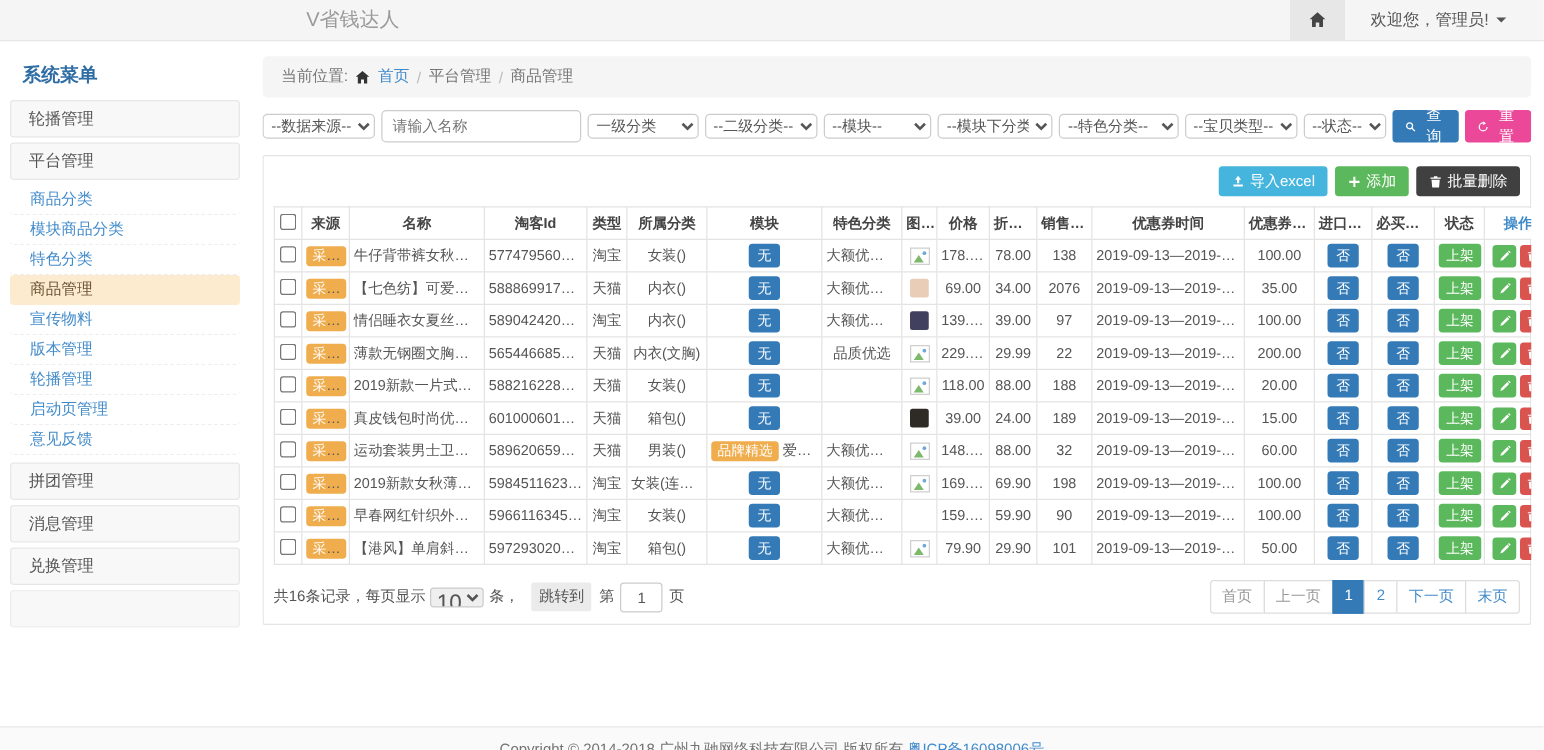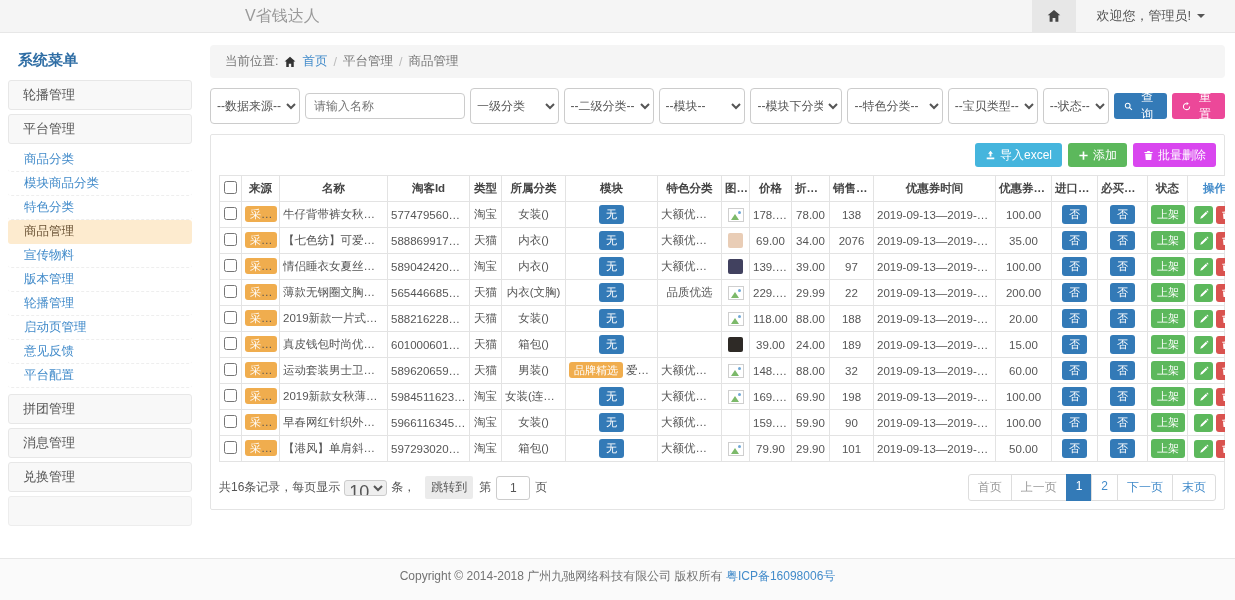--- a/index.html
+++ b/index.html
@@ -39,36 +39,36 @@
   
   .main { flex:1; padding-top:12px; overflow:hidden; }
 
   .breadcrumb { background:#f5f5f5; border-radius:4px; padding:8px 15px; font-size:12.5px;
     color:#777; display:flex; align-items:center; gap:6px; margin-bottom:10px; }
   .breadcrumb svg { width:12px; height:12px; fill:#333; }
   .crumb-link { color:#428bca; cursor:pointer; }
   .crumb-sep { color:#bbb; }
 
   .filters { display:flex; gap:5px; align-items:center; margin-bottom:10px; }
-  .filters select { height:36px; border:1px solid #ccc; border-radius:4px; background:#fff;
+  .filters select { height:20px; border:1px solid #ccc; border-radius:4px; background:#fff;
     font-size:12px; color:#555; padding:0 2px; font-family:inherit; }
   .filters input { height:26px; border:1px solid #ccc; border-radius:4px; font-size:12px;
     color:#555; padding:0 8px; font-family:inherit; }
   .btn { border:none; border-radius:3px; color:#fff; font-size:12px; display:inline-flex;
     align-items:center; gap:4px; padding:0 10px; height:26px; cursor:pointer;
     font-family:inherit; }
   .btn svg { width:11px; height:11px; fill:#fff; }
   .btn-query { background:#337ab7; }
   .btn-reset { background:#ec4899; }
 
   .panel { border:1px solid #e4e4e4; border-radius:2px; padding:8px; }
   .toolbar { display:flex; justify-content:flex-end; gap:6px; margin-bottom:8px; }
   .btn-import { background:#45b5dd; height:24px; }
   .btn-add { background:#5cb85c; height:24px; }
-  .btn-batchdel { background:#d946ef; height:24px; }
+  .btn-batchdel { background:#404040; height:24px; }
 
   
   table { width:100%; border-collapse:collapse; table-layout:fixed; font-size:11.5px; }
   th,td { border:1px solid #e3e3e3; text-align:center; padding:2px 3px; height:26px;
     white-space:nowrap; overflow:hidden; text-overflow:ellipsis; color:#555; }
   th { font-weight:bold; color:#444; background:#fff; }
   th.op-head { color:#428bca; }
   .badge-orange { background:#f0ad4e; color:#fff; border-radius:3px; padding:2px 5px; font-size:11px; }
   .badge-blue { background:#337ab7; color:#fff; border-radius:3px; padding:2px 7px; font-size:11px;
     display:inline-block; cursor:pointer; }
@@ -98,21 +98,21 @@
     text-align:center; font-size:12px; color:#555; margin:0 5px; font-family:inherit; }
   .pager { margin-left:auto; display:flex; }
   .page-btn { border:1px solid #ddd; padding:4px 9px; font-size:12px; color:#428bca;
     cursor:pointer; margin-left:-1px; background:#fff; }
   .page-btn:first-child { border-radius:3px 0 0 3px; }
   .page-btn:last-child { border-radius:0 3px 3px 0; }
   .page-btn.disabled { color:#999; }
   .page-btn.active { background:#337ab7; border-color:#337ab7; color:#fff; }
 
   
-  .footer { height:42px; flex-shrink:0; background:#fafafa; border-top:1px solid #e7e7e7;
+  .footer { height:19px; flex-shrink:0; background:#fafafa; border-top:1px solid #e7e7e7;
     text-align:center; font-size:12px; color:#737373; padding-top:9px; }
   .footer a { color:#428bca; text-decoration:none; cursor:pointer; }
 </style>
 </head>
 <body>
 
 <div class="topbar">
   <div class="brand">V省钱达人</div>
   <div class="topbar-right">
     <div class="home-btn">
@@ -136,21 +136,20 @@
         <div class="menu-sub">
           <div class="menu-sub-item">商品分类</div>
           <div class="menu-sub-item">模块商品分类</div>
           <div class="menu-sub-item">特色分类</div>
           <div class="menu-sub-item active">商品管理</div>
           <div class="menu-sub-item">宣传物料</div>
           <div class="menu-sub-item">版本管理</div>
           <div class="menu-sub-item">轮播管理</div>
           <div class="menu-sub-item">启动页管理</div>
           <div class="menu-sub-item">意见反馈</div>
-          <div class="menu-sub-item">平台配置</div>
         </div>
         <div class="menu-group">拼团管理</div>
         <div class="menu-group">消息管理</div>
         <div class="menu-group">兑换管理</div>
         <div class="menu-group clipped"></div>
       </div>
   </div>
 
   <div class="main">
     <div class="breadcrumb">

